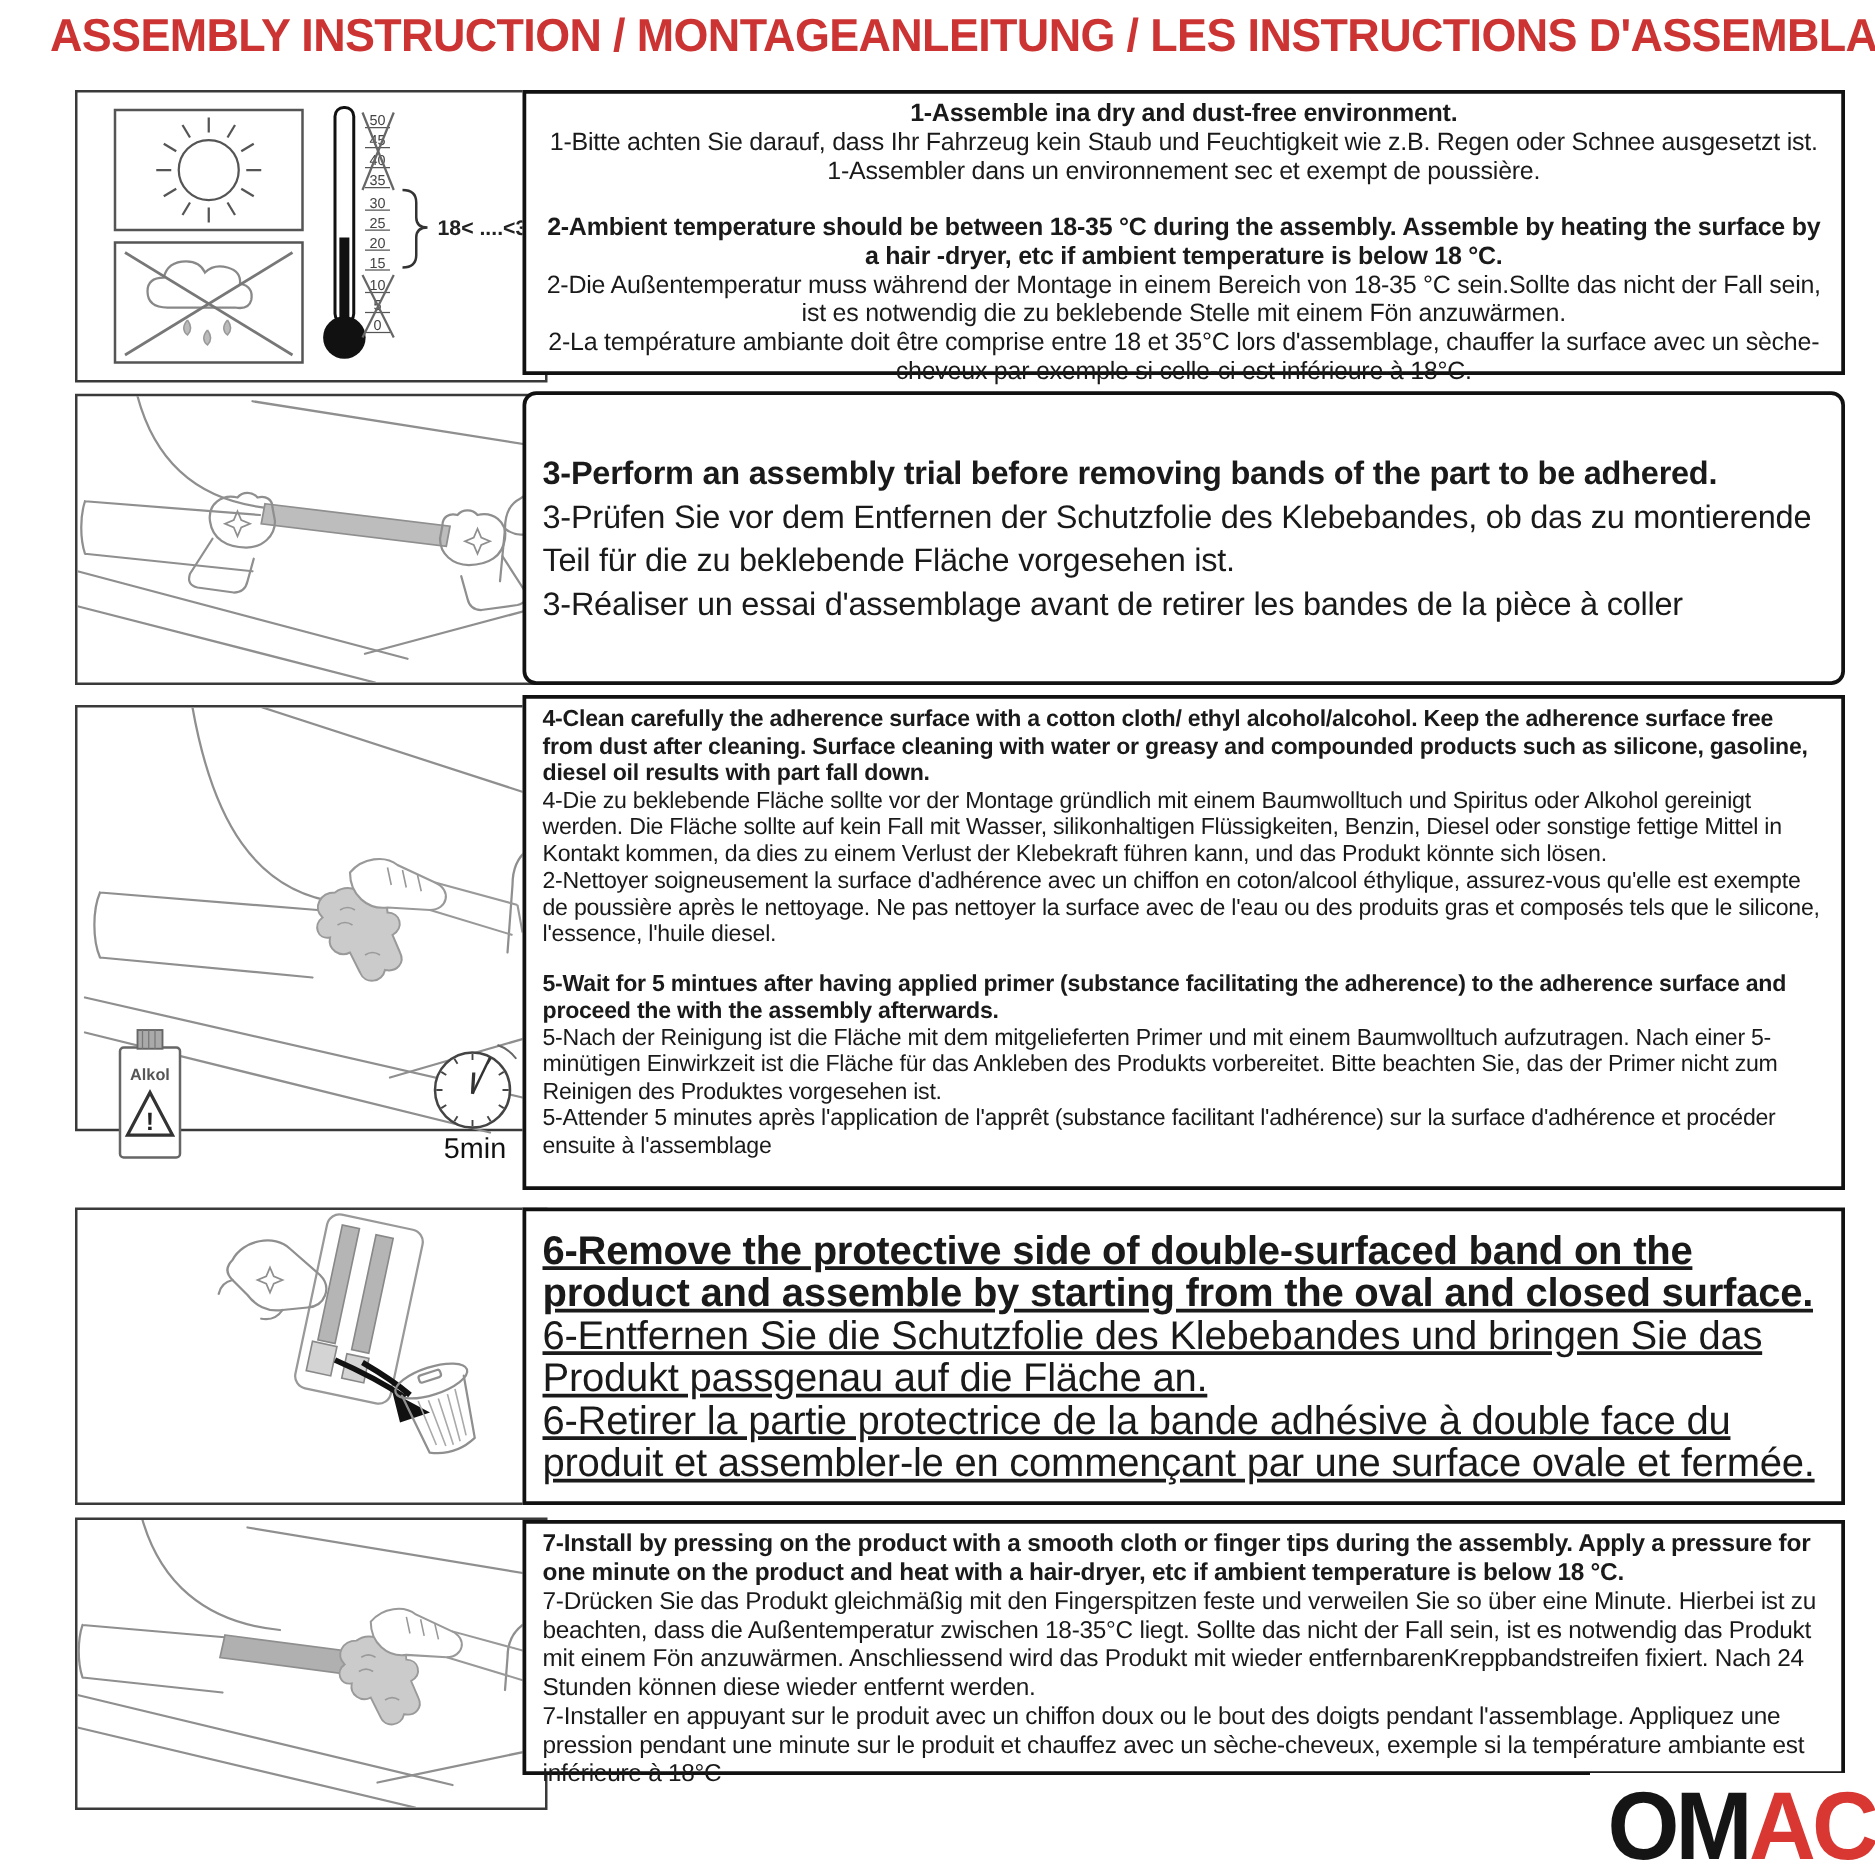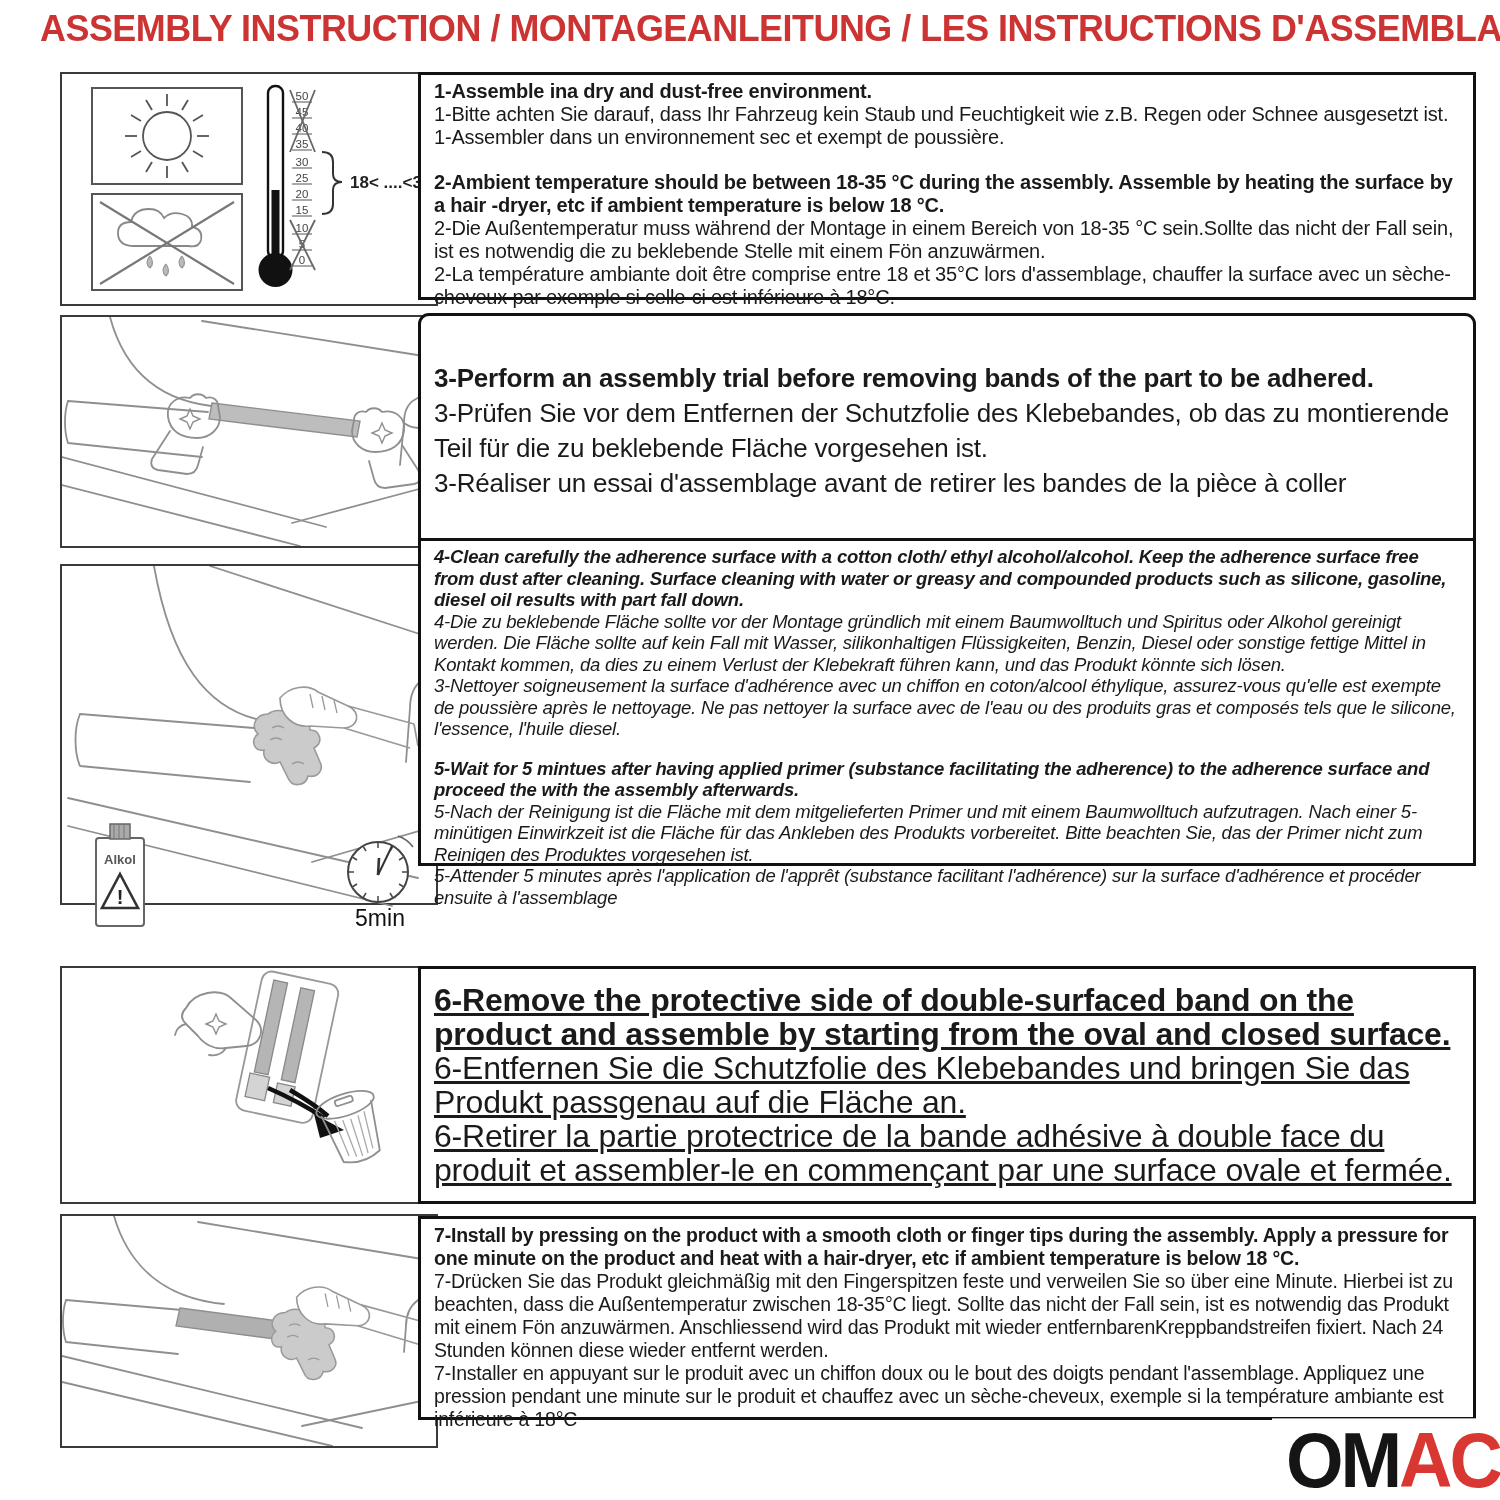--- a/index.html
+++ b/index.html
@@ -5,32 +5,32 @@
   html,body{margin:0;padding:0;background:#fff;}
   .page{position:relative;width:1500px;height:1500px;background:#fff;overflow:hidden;
         font-family:"Liberation Sans","DejaVu Sans",sans-serif;color:#1a1a1a;}
   .title{position:absolute;left:40px;top:8px;font-size:37px;font-weight:800;
          letter-spacing:-0.5px;color:#cc3434;white-space:nowrap;
          transform:scaleX(.97);transform-origin:left center;}
   .ill-box{position:absolute;left:28px;width:378px;border:2px solid #3a3a3a;background:#fff;box-sizing:border-box;margin-left:32px;}
   .txt-box{position:absolute;left:418px;width:1058px;border:3px solid #111;background:#fff;
            box-sizing:border-box;padding:5px 13px;}
   .txt-box p{margin:0;}
-  .s0 p{font-size:20px;line-height:23px;letter-spacing:-0.2px;}
+  .s0 p{font-size:20px;line-height:23px;letter-spacing:-0.2px;text-align:center;}
   .s1{display:flex;flex-direction:column;justify-content:center;border-radius:11px;}
   .s1 p{font-size:26px;line-height:35px;letter-spacing:-0.2px;}
   .s2 p{font-size:18.5px;line-height:21.5px;letter-spacing:-0.2px;}
   .s3{display:flex;flex-direction:column;justify-content:center;}
   .s3 p{font-size:32px;line-height:34px;letter-spacing:-0.2px;text-decoration:underline;}
   .s4 p{font-size:19.5px;line-height:23px;letter-spacing:-0.2px;}
   p.b{font-weight:bold;}
   .sp22{height:22px;} .sp18{height:18px;}
   .r1i{top:72px;height:234px;}   .r1t{top:72px;height:228px;}
   .r2i{top:315px;height:233px;}  .r2t{top:313px;height:235px;}
-  .r3i{top:564px;height:341px;}  .r3t{top:538px;height:328px;font-style:italic;}
+  .r3i{top:564px;height:341px;}  .r3t{top:556px;height:396px;}
   .r4i{top:966px;height:238px;}  .r4t{top:966px;height:238px;}
   .r5i{top:1214px;height:234px;} .r5t{top:1216px;height:204px;}
   .logo{position:absolute;right:0px;top:1420px;background:#fff;padding:4px 0 4px 14px;
         font-weight:900;font-size:74px;line-height:74px;letter-spacing:-3px;
         font-family:"Liberation Sans",sans-serif;transform:scaleY(1.04);}
   .logo .blk{color:#151515;} .logo .red{color:#d93732;}
   svg{display:block;}
   .lineart{stroke:#8f8f8f;stroke-width:1.8;fill:none;stroke-linecap:round;stroke-linejoin:round;}
 </style>
 </head>
@@ -205,21 +205,21 @@
         <line x1="0" y1="3" x2="14" y2="-26" stroke="#333" stroke-width="2"></line>
         <line x1="0" y1="3" x2="1" y2="-14" stroke="#333" stroke-width="2.6"></line>
         <path d="M20,-36 q9,3 15,11" fill="none" stroke="#666" stroke-width="1.6"></path>
         <text x="2" y="54" text-anchor="middle" font-family="Liberation Sans, sans-serif" font-size="23" fill="#111">5min</text>
       </g>
     </svg>
   </div>
   <div class="txt-box s2 r3t">
     <p class="b">4-Clean carefully the adherence surface with a cotton cloth/ ethyl alcohol/alcohol. Keep the adherence surface free from dust after cleaning. Surface cleaning with water or greasy and compounded products such as silicone, gasoline, diesel oil results with part fall down.</p>
     <p>4-Die zu beklebende Fläche sollte vor der Montage gründlich mit einem Baumwolltuch und Spiritus oder Alkohol gereinigt werden. Die Fläche sollte auf kein Fall mit Wasser, silikonhaltigen Flüssigkeiten, Benzin, Diesel oder sonstige fettige Mittel in Kontakt kommen, da dies zu einem Verlust der Klebekraft führen kann, und das Produkt könnte sich lösen.</p>
-    <p>3-Nettoyer soigneusement la surface d'adhérence avec un chiffon en coton/alcool éthylique, assurez-vous qu'elle est exempte de poussière après le nettoyage. Ne pas nettoyer la surface avec de l'eau ou des produits gras et composés tels que le silicone, l'essence, l'huile diesel.</p>
+    <p>2-Nettoyer soigneusement la surface d'adhérence avec un chiffon en coton/alcool éthylique, assurez-vous qu'elle est exempte de poussière après le nettoyage. Ne pas nettoyer la surface avec de l'eau ou des produits gras et composés tels que le silicone, l'essence, l'huile diesel.</p>
     <div class="sp18"></div>
     <p class="b">5-Wait for 5 mintues after having applied primer (substance facilitating the adherence) to the adherence surface and proceed the with the assembly afterwards.</p>
     <p>5-Nach der Reinigung ist die Fläche mit dem mitgelieferten Primer und mit einem Baumwolltuch aufzutragen. Nach einer 5-minütigen Einwirkzeit ist die Fläche für das Ankleben des Produkts vorbereitet. Bitte beachten Sie, das der Primer nicht zum Reinigen des Produktes vorgesehen ist.</p>
     <p>5-Attender 5 minutes après l'application de l'apprêt (substance facilitant l'adhérence) sur la surface d'adhérence et procéder ensuite à l'assemblage</p>
   </div>
 
   <div class="ill-box r4i">
     <svg width="374" height="234" viewBox="0 0 374 234">
 
       <g transform="rotate(12 224 80)">

